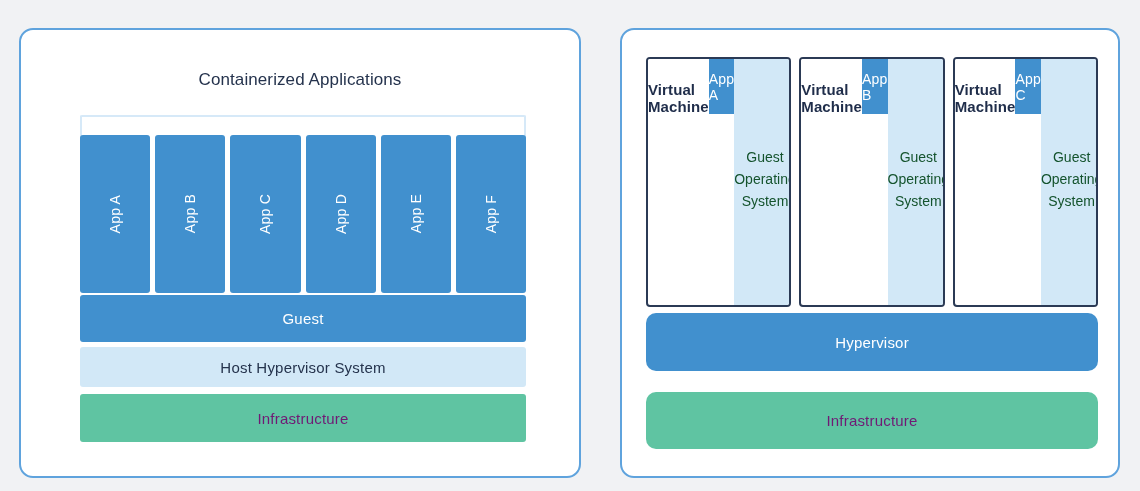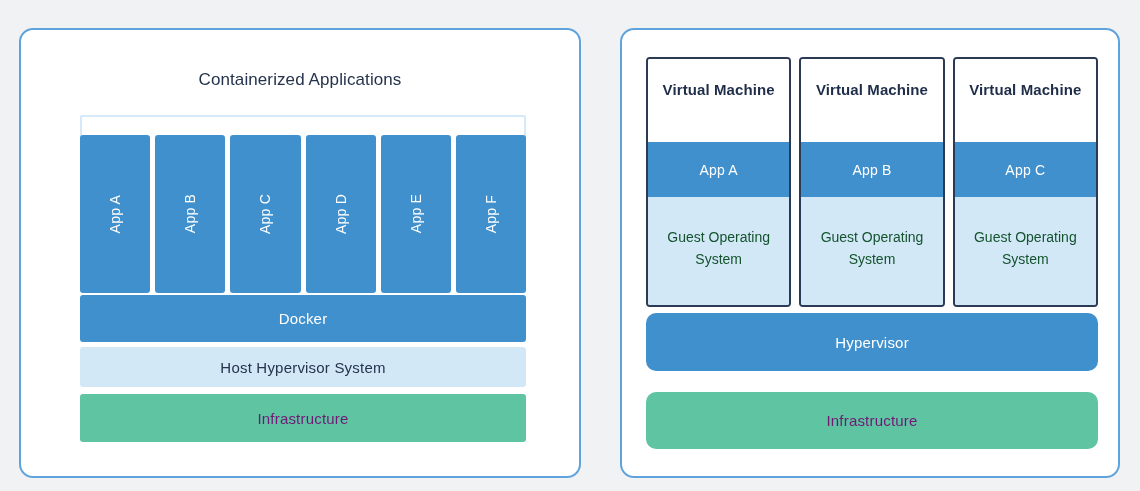--- a/index.html
+++ b/index.html
@@ -121,21 +121,20 @@
     display: flex;
     gap: 8px;
   }
   .vm-box {
     flex: 1 1 0;
     border: 2px solid #2b3a55;
     border-radius: 4px;
     background: #ffffff;
     box-sizing: border-box;
     display: flex;
-    flex-direction: column;
     overflow: hidden;
   }
   .vm-header {
     height: 83px;
     display: flex;
     align-items: flex-start;
     justify-content: center;
     padding-top: 22px;
     box-sizing: border-box;
     font-size: 15px;
@@ -207,21 +206,21 @@
         <span class="app-col-label">App D</span>
       </div>
       <div class="app-col">
         <span class="app-col-label">App E</span>
       </div>
       <div class="app-col">
         <span class="app-col-label">App F</span>
       </div>
     </div>
 
-    <div class="stack-band band-blue" id="band-docker">Docker</div>
+    <div class="stack-band band-blue" id="band-docker">Guest</div>
 
     <div class="stack-band band-light" id="band-hostos">Host Hypervisor System</div>
 
     <div class="stack-band band-green" id="band-infra-l">Infrastructure</div>
   </div>
 
   <div class="panel" id="panel-vms">
 
     <div id="vm-row">
 

